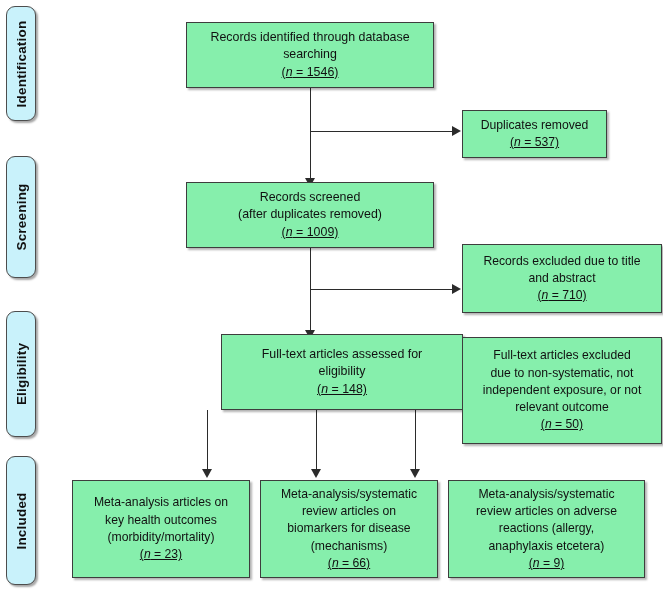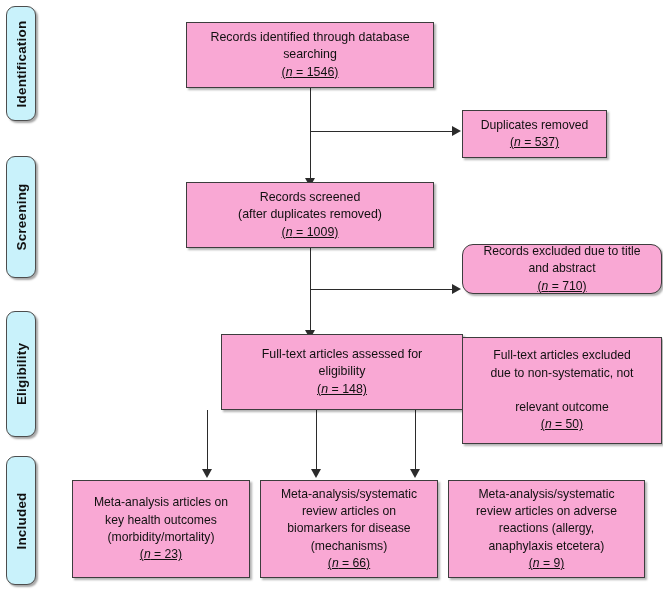--- a/index.html
+++ b/index.html
@@ -37,21 +37,21 @@
     font-size: 13.5px;
     font-weight: bold;
     letter-spacing: 0.2px;
     color: #111111;
   }
 
   
   .flow-box {
     position: absolute;
     box-sizing: border-box;
-    background: #f9a8d4;
+    background: #86efac;
     border: 1.3px solid #3d3d3d;
     box-shadow: 2px 2px 2px rgba(0,0,0,0.30);
     display: flex;
     align-items: center;
     justify-content: center;
     text-align: center;
     padding: 4px 7px;
   }
   .flow-box .box-text {
     font-size: 12.4px;
@@ -158,41 +158,41 @@
   </div>
 
   <div class="flow-box" style="left:186px; top:182px; width:248px; height:66px;">
     <div class="box-text">
       <span>Records screened</span><br>
       <span>(after duplicates removed)</span><br>
       <span class="nval"><span>(</span><span class="nital">n</span><span> = 1009)</span></span>
     </div>
   </div>
 
-  <div class="flow-box fb-small" style="left:462px; top:244px; width:200px; height:50px;border-radius:11px;">
+  <div class="flow-box fb-small" style="left:462px; top:244px; width:200px; height:69px;">
     <div class="box-text">
       <span>Records excluded due to title</span><br>
       <span>and abstract</span><br>
       <span class="nval"><span>(</span><span class="nital">n</span><span> = 710)</span></span>
     </div>
   </div>
 
   <div class="flow-box" style="left:186px; top:334px; width:242px; height:76px;margin-left:35px;">
     <div class="box-text">
       <span>Full-text articles assessed for</span><br>
       <span>eligibility</span><br>
       <span class="nval"><span>(</span><span class="nital">n</span><span> = 148)</span></span>
     </div>
   </div>
 
   <div class="flow-box fb-small" style="left:462px; top:337px; width:200px; height:107px;">
     <div class="box-text">
       <span>Full-text articles excluded</span><br>
       <span>due to non-systematic, not</span><br>
-      <br>
+      <span>independent exposure, or not</span><br>
       <span>relevant outcome</span><br>
       <span class="nval"><span>(</span><span class="nital">n</span><span> = 50)</span></span>
     </div>
   </div>
 
   <div class="flow-box fb-small" style="left:72px; top:480px; width:178px; height:98px;">
     <div class="box-text">
       <span>Meta-analysis articles on</span><br>
       <span>key health outcomes</span><br>
       <span>(morbidity/mortality)</span><br>

